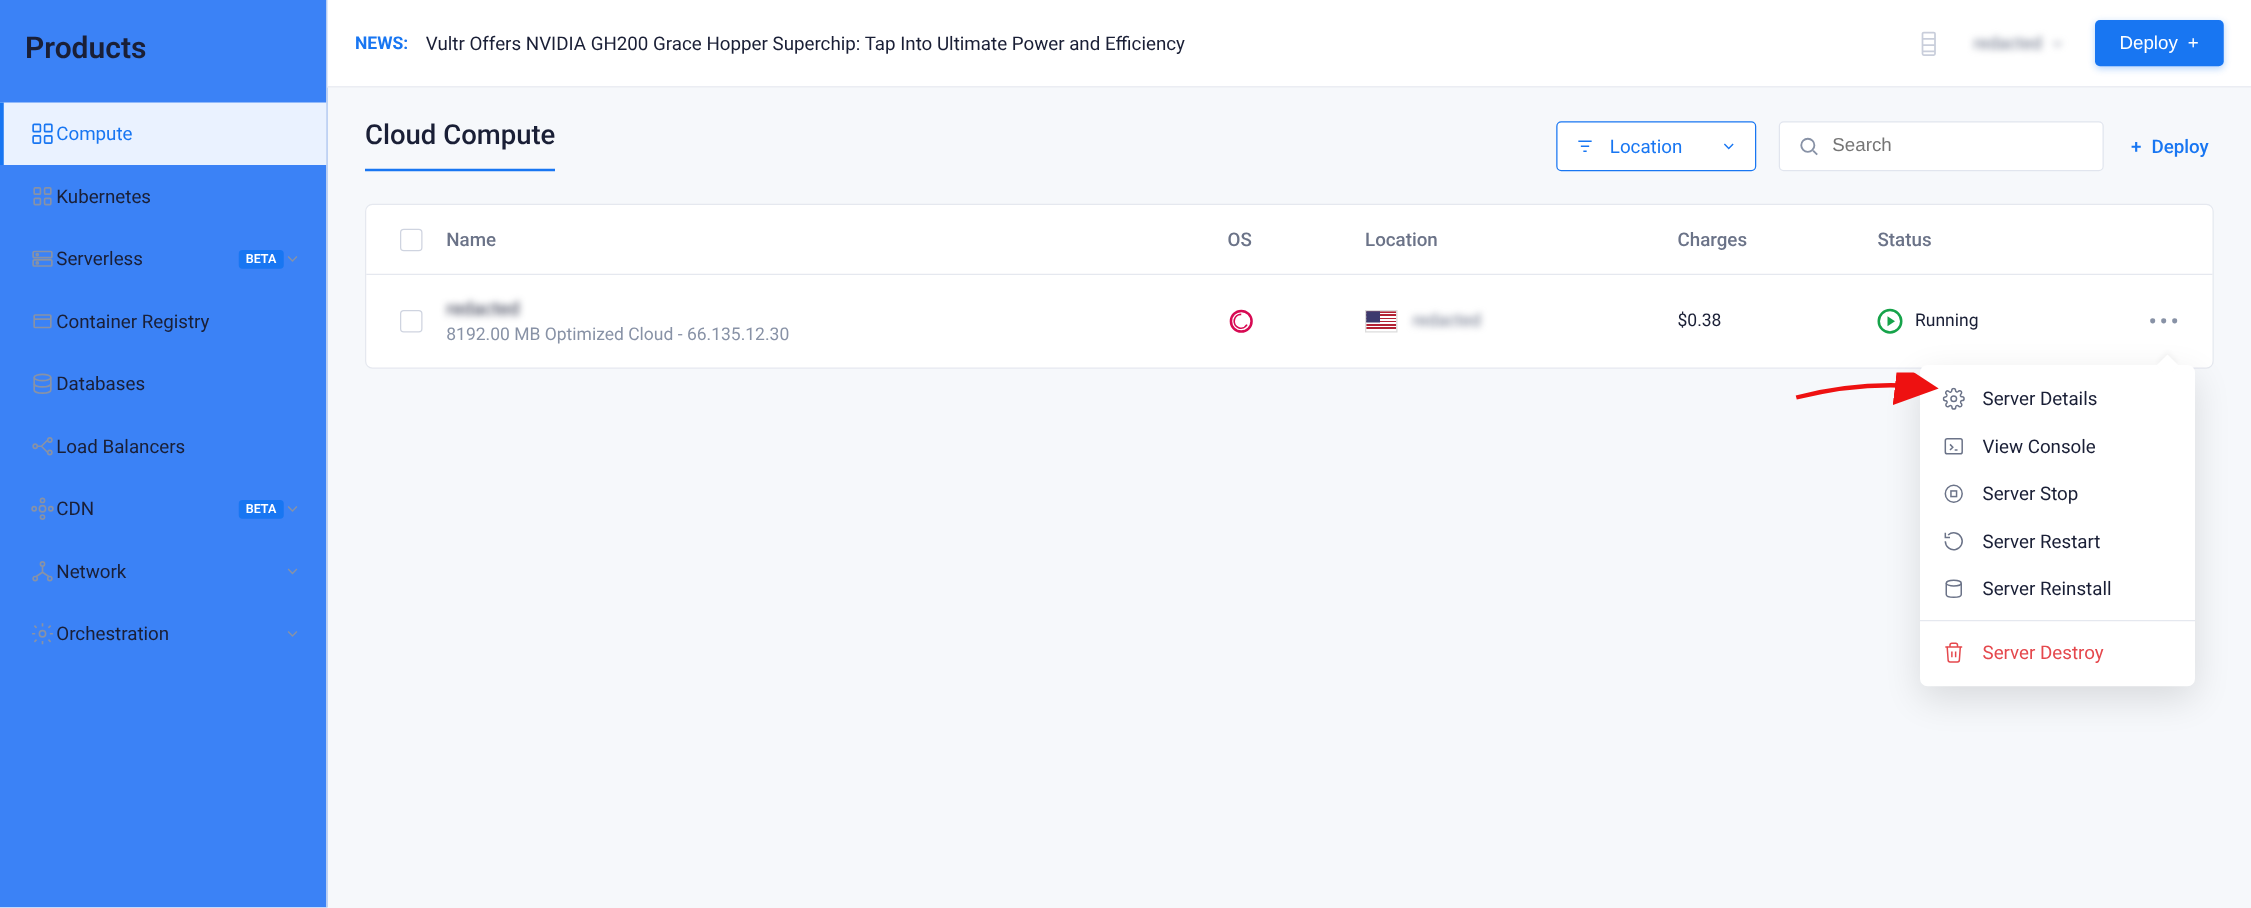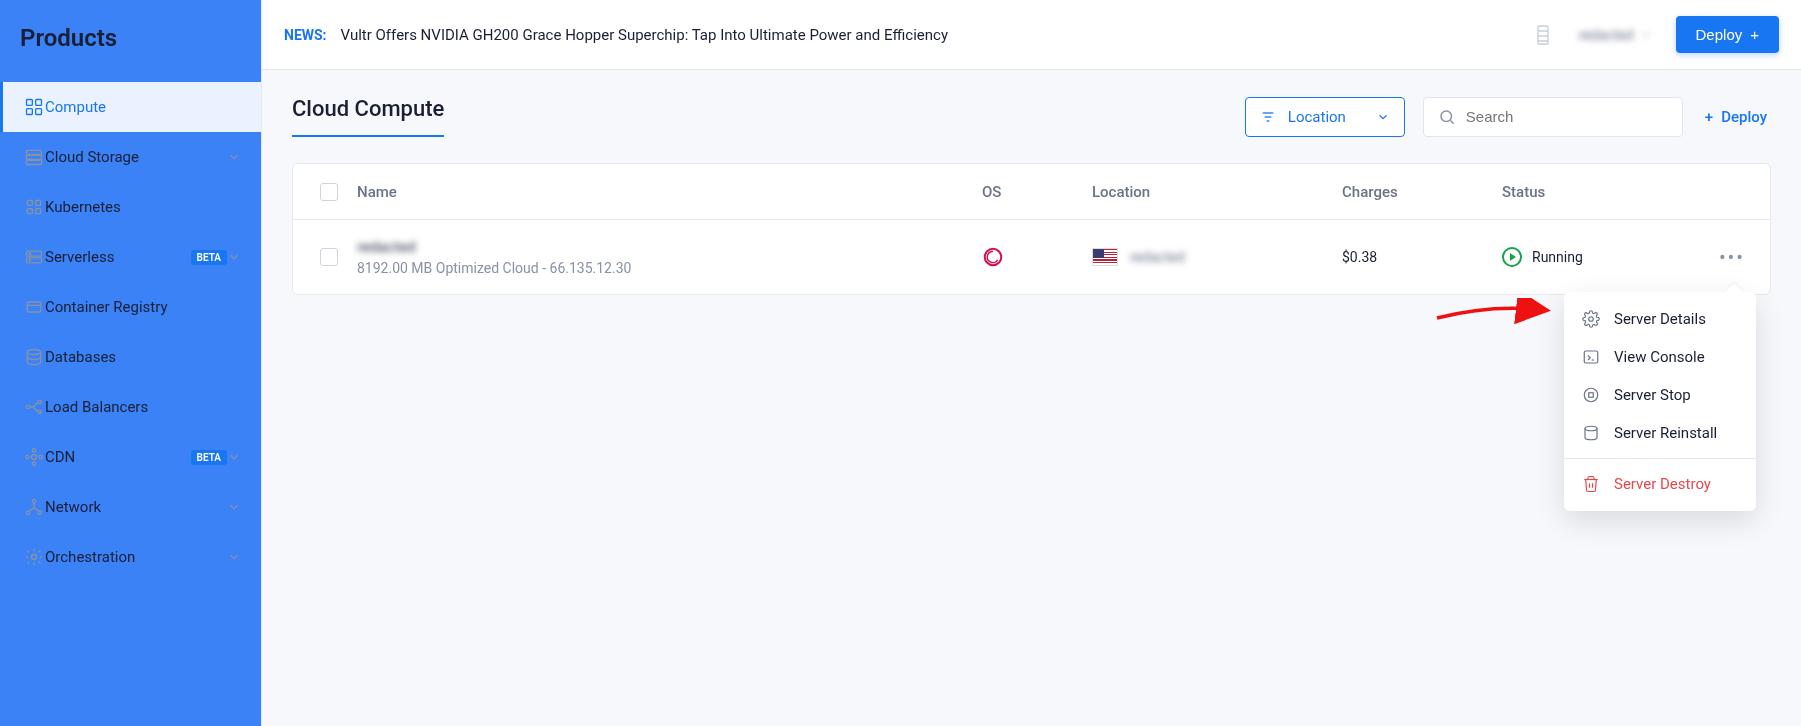--- a/index.html
+++ b/index.html
@@ -225,21 +225,21 @@
       font-size: 20px;
       display: flex;
       justify-content: center;
       letter-spacing: 2px;
     }
     
     .dropdown {
       position: absolute;
       right: 14px;
       top: 72px;
-      width: 192px;
+      width: 220px;
       background: #fff;
       border-radius: 6px;
       box-shadow: 0 10px 30px rgba(0,0,0,.12);
       padding: 8px 0;
       z-index: 10;
       margin-left: 48px;
     }
     .dropdown::before {
       content: "";
       position: absolute;
@@ -289,35 +289,20 @@
           <svg width="20" height="20" viewBox="0 0 24 24" fill="none" stroke="currentColor" stroke-width="1.6">
               <rect x="3" y="3" width="7" height="7" rx="1"></rect>
               <rect x="14" y="3" width="7" height="7" rx="1"></rect>
               <rect x="3" y="14" width="7" height="7" rx="1"></rect>
               <rect x="14" y="14" width="7" height="7" rx="1"></rect>
             </svg>
         </span>
         <span class="label">Compute</span>
       </div>
 
-      <div class="sidebar-item">
-        <span class="icon">
-          <svg width="20" height="20" viewBox="0 0 24 24" fill="none" stroke="currentColor" stroke-width="1.6">
-              <rect x="3" y="4" width="18" height="5" rx="1"></rect>
-              <rect x="3" y="10" width="18" height="5" rx="1"></rect>
-              <rect x="3" y="16" width="18" height="5" rx="1"></rect>
-            </svg>
-        </span>
-        <span class="label">Cloud Storage</span>
-        <span class="chevron">
-          <svg width="14" height="14" viewBox="0 0 24 24" fill="none" stroke="currentColor" stroke-width="2">
-              <polyline points="6 9 12 15 18 9"></polyline>
-            </svg>
-        </span>
-      </div>
 
       <div class="sidebar-item">
         <span class="icon">
           <svg width="20" height="20" viewBox="0 0 24 24" fill="none" stroke="currentColor" stroke-width="1.6">
               <rect x="4" y="4" width="6" height="6" rx="1"></rect>
               <rect x="14" y="4" width="6" height="6" rx="1"></rect>
               <rect x="4" y="14" width="6" height="6" rx="1"></rect>
               <rect x="14" y="14" width="6" height="6" rx="1"></rect>
             </svg>
         </span>
@@ -558,20 +543,29 @@
                 <svg width="18" height="18" viewBox="0 0 24 24" fill="none" stroke="currentColor" stroke-width="1.6">
                     <circle cx="12" cy="12" r="9"></circle>
                     <rect x="9" y="9" width="6" height="6"></rect>
                   </svg>
               </span>
               <span>Server Stop</span>
             </div>
             <div class="dropdown-item">
               <span class="dd-icon">
                 <svg width="18" height="18" viewBox="0 0 24 24" fill="none" stroke="currentColor" stroke-width="1.6">
+                    <path d="M3 12a9 9 0 1 0 3-6.7"></path>
+                    <polyline points="3 3 3 8 8 8"></polyline>
+                  </svg>
+              </span>
+              <span>Server Restart</span>
+            </div>
+            <div class="dropdown-item">
+              <span class="dd-icon">
+                <svg width="18" height="18" viewBox="0 0 24 24" fill="none" stroke="currentColor" stroke-width="1.6">
                     <ellipse cx="12" cy="6" rx="8" ry="3"></ellipse>
                     <path d="M4 6v12c0 1.7 3.6 3 8 3s8-1.3 8-3V6"></path>
                   </svg>
               </span>
               <span>Server Reinstall</span>
             </div>
             <div class="dropdown-sep"></div>
             <div class="dropdown-item danger">
               <span class="dd-icon">
                 <svg width="18" height="18" viewBox="0 0 24 24" fill="none" stroke="currentColor" stroke-width="1.6">

